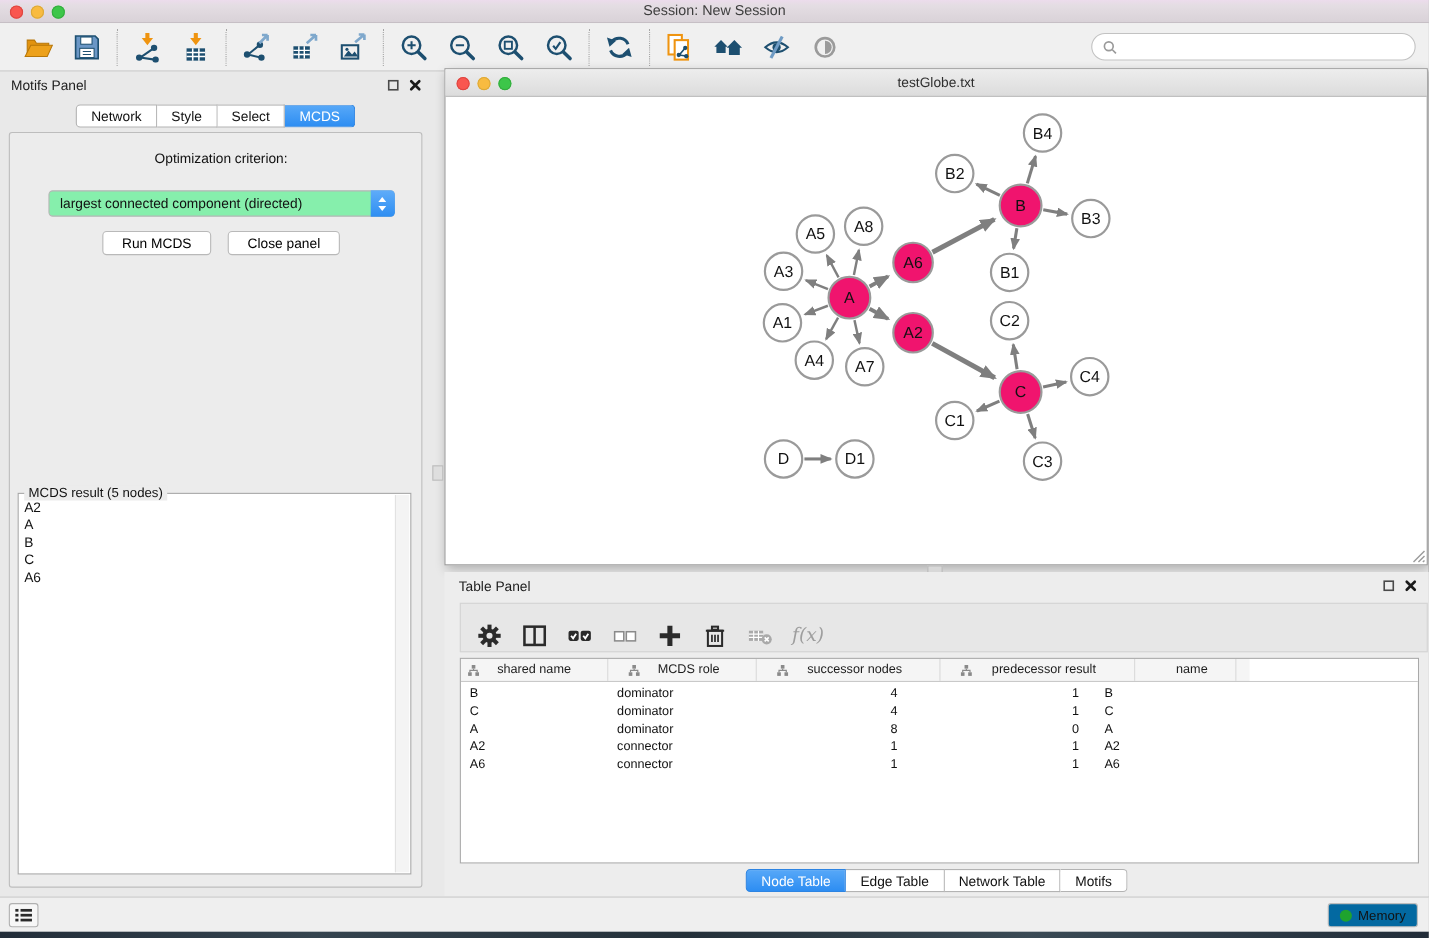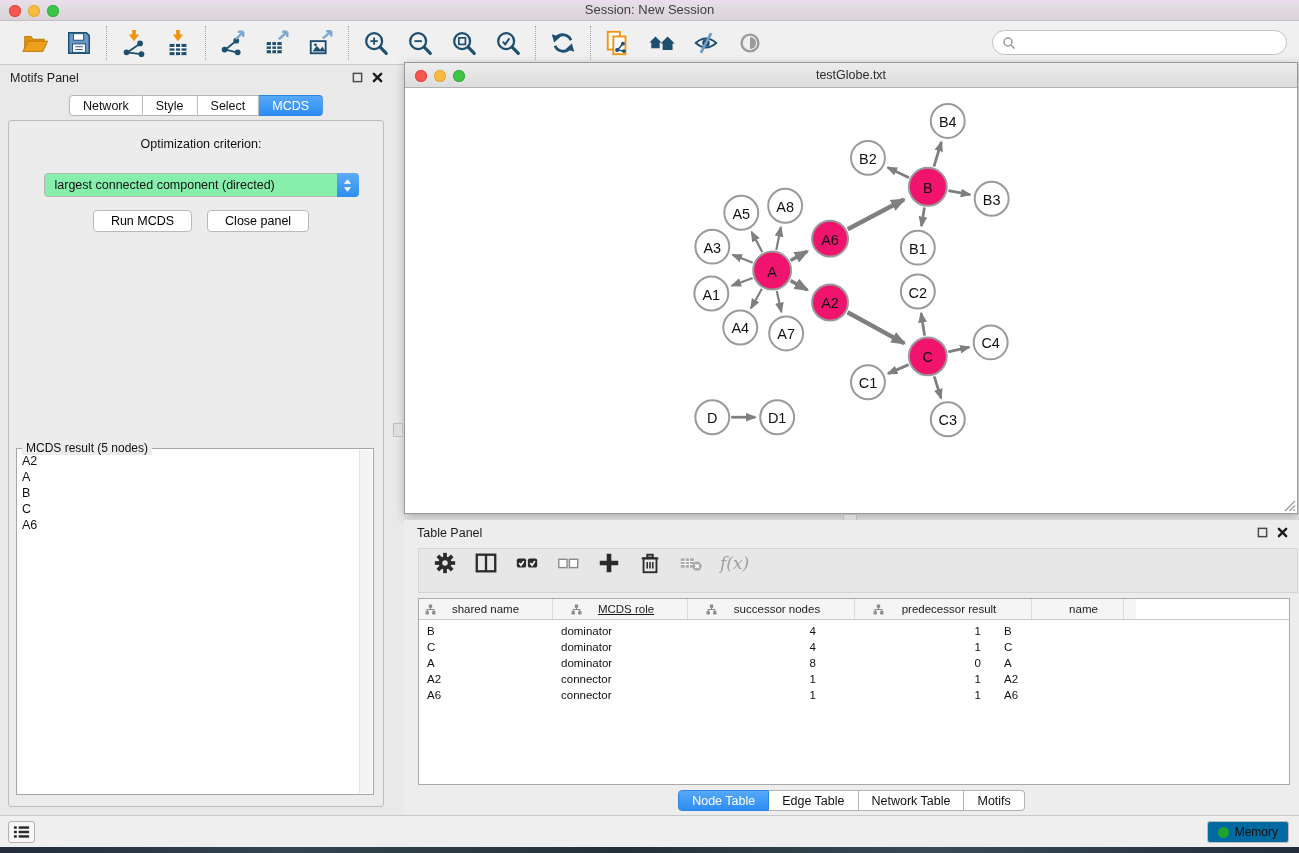--- a/index.html
+++ b/index.html
@@ -85,21 +85,21 @@
             background:#dedede; border:1px solid #bcbcbc; }
   .h-grip { position:absolute; left:843px; top:514px; width:14px; height:8px;
             background:#d8d8d8; border:1px solid #bababa; }
 
   
   .table-panel { position:absolute; left:404px; top:520px; width:895px; height:295px; background:#ededed; }
   .tp-header { position:relative; height:26px; }
   .tp-header .panel-title { position:absolute; left:13px; top:6px; }
   .tp-header .win-ctl { position:absolute; right:11px; top:7px; }
   .tp-toolbar { position:absolute; left:14px; right:1px; top:28px; height:45px; background:#e7e7e7;
-                border:1px solid #d4d4d4; display:flex; align-items:flex-start; gap:13px; padding:0 12px; }
+                border:1px solid #d4d4d4; display:flex; align-items:flex-end; gap:13px; padding:0 12px; }
   .tp-tb-btn { width:28px; height:28px; display:flex; align-items:center; justify-content:center; }
   .tp-tb-btn svg { width:24px; height:24px; }
   .fx-label { font-family:"DejaVu Serif", serif; font-style:italic; font-size:17px; color:#9e9e9e; padding-left:2px; }
   .tp-table { position:absolute; left:14px; right:9px; top:78px; bottom:30px; background:#fff;
               border:1px solid #a9a9a9; overflow:hidden; }
   .thead { display:flex; height:21px; background:#f5f5f5; border-bottom:1px solid #c9c9c9;gap:12px; }
   .th { position:relative; display:flex; align-items:center; justify-content:center;
         font-size:11.5px; color:#1c1c1c; border-right:1px solid #dadada; }
   .th .th-ic { position:absolute; left:6px; top:5px; width:11px; height:11px; }
   .th.filler { flex:1; border-right:none; background:#fff; }
@@ -513,21 +513,21 @@
       <div class="thead">
           <div class="th" style="width: 134px;">
             <svg class="th-ic" viewBox="0 0 10 10">
               <rect x="3.5" y="0.5" width="3" height="3" fill="#8a8a8a"></rect>
               <rect x="0.5" y="6.5" width="3" height="3" fill="#8a8a8a"></rect>
               <rect x="6.5" y="6.5" width="3" height="3" fill="#8a8a8a"></rect>
               <path d="M5 3.5 V5 M2 6.5 V5 H8 V6.5" stroke="#8a8a8a" fill="none"></path>
             </svg>
             <span>shared name</span>
           </div>
-          <div class="th" style="width: 123px; text-decoration: underline;">
+          <div class="th" style="width: 123px;">
             <svg class="th-ic" viewBox="0 0 10 10">
               <rect x="3.5" y="0.5" width="3" height="3" fill="#8a8a8a"></rect>
               <rect x="0.5" y="6.5" width="3" height="3" fill="#8a8a8a"></rect>
               <rect x="6.5" y="6.5" width="3" height="3" fill="#8a8a8a"></rect>
               <path d="M5 3.5 V5 M2 6.5 V5 H8 V6.5" stroke="#8a8a8a" fill="none"></path>
             </svg>
             <span>MCDS role</span>
           </div>
           <div class="th" style="width: 155px;">
             <svg class="th-ic" viewBox="0 0 10 10">

